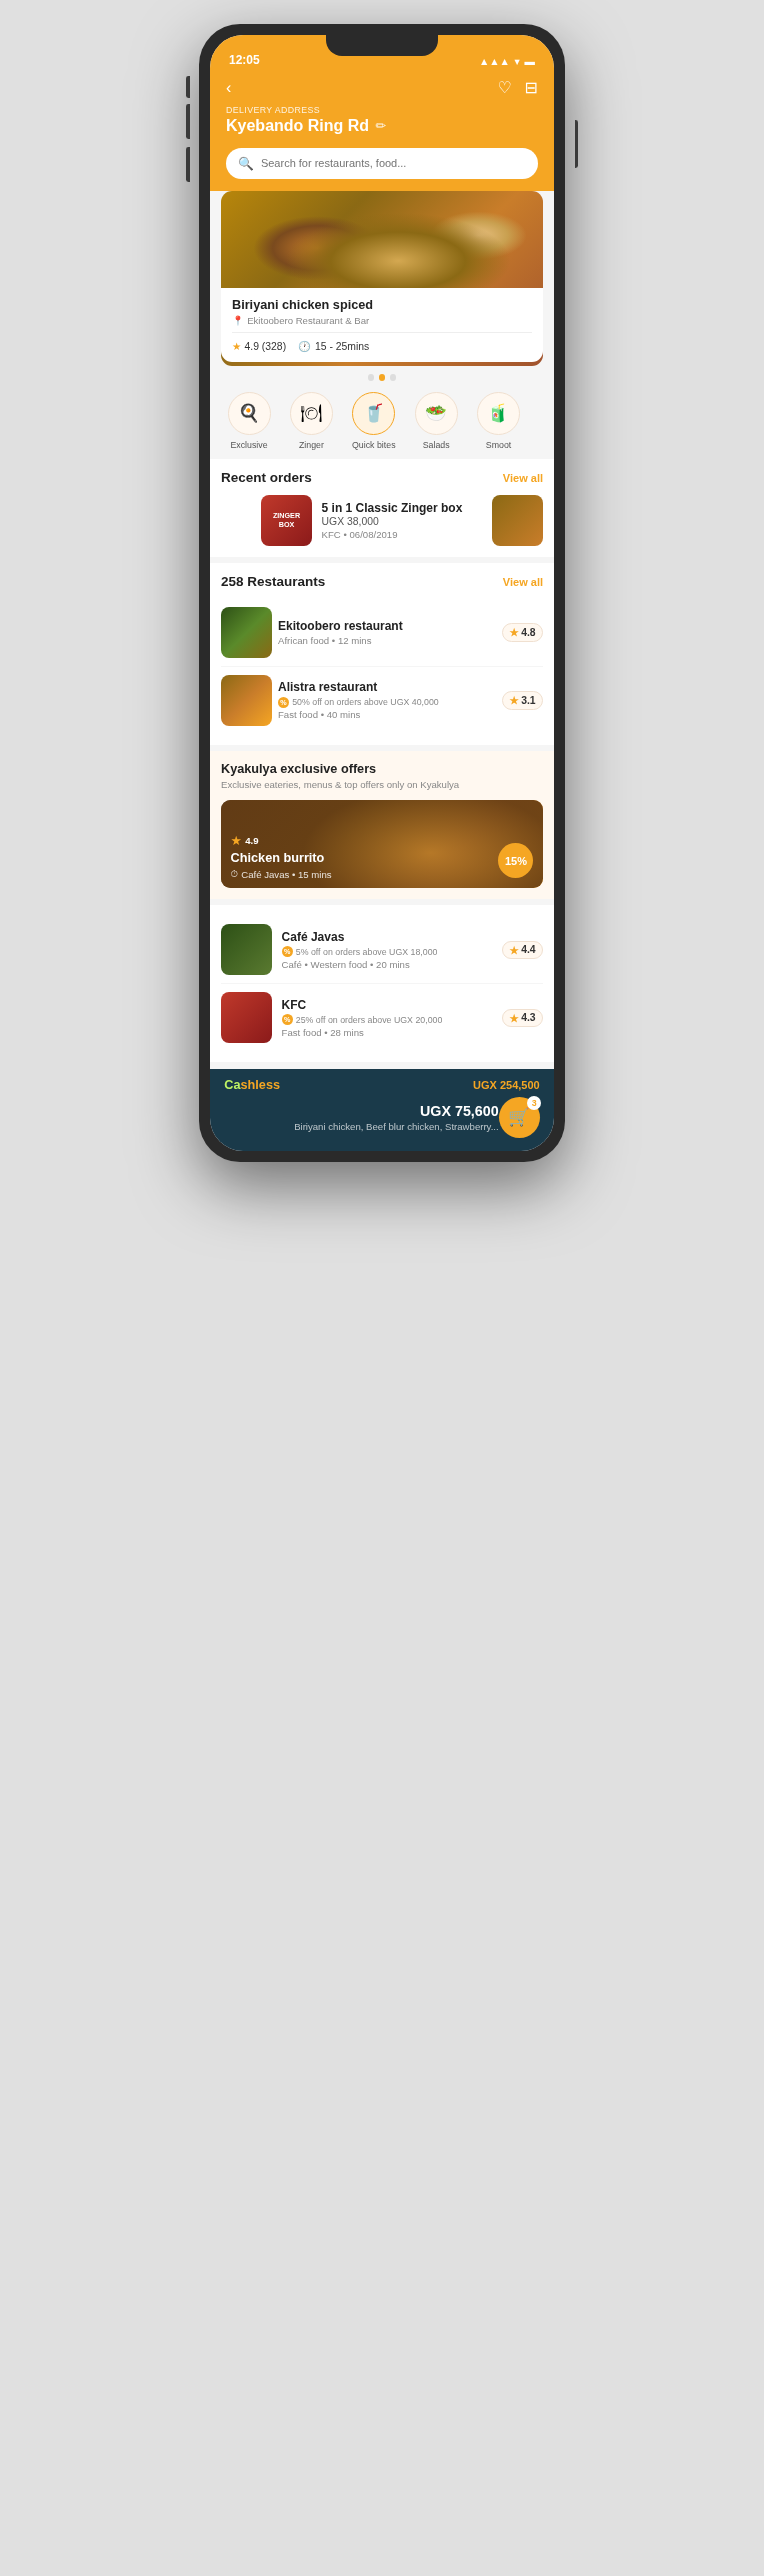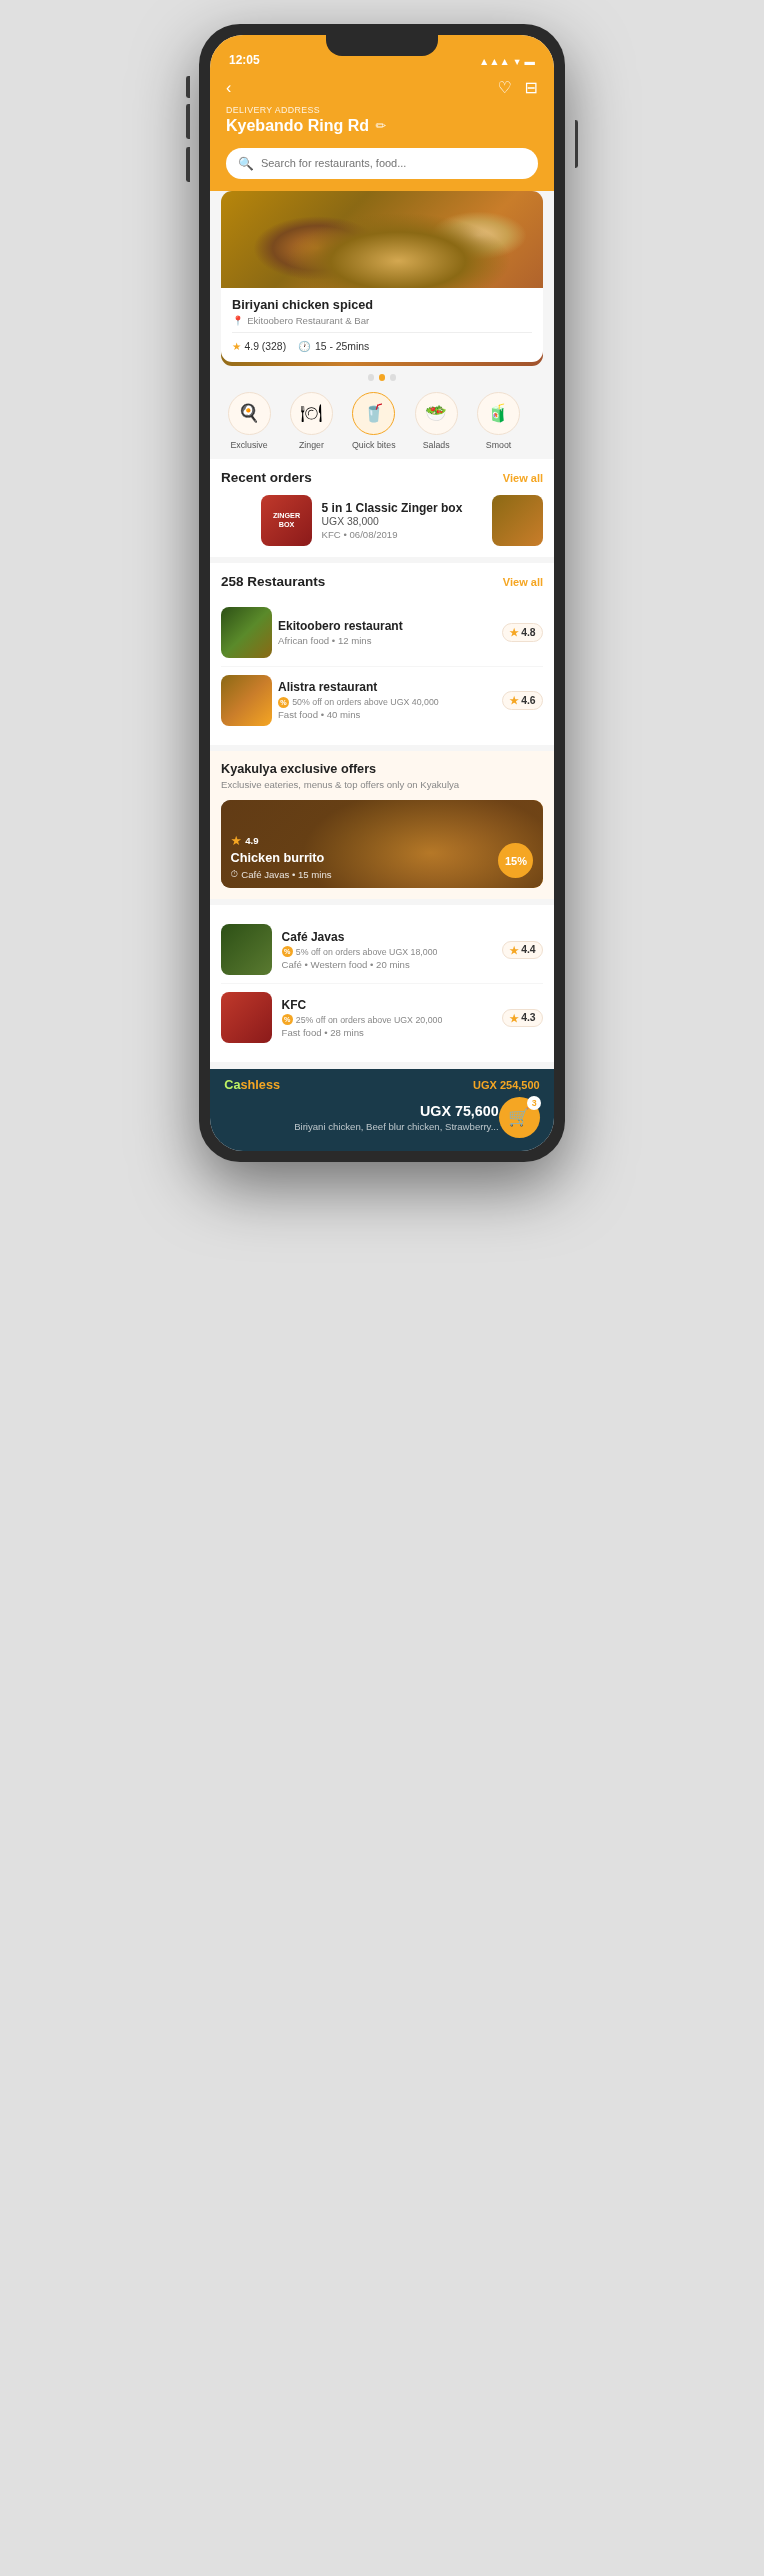--- a/index.html
+++ b/index.html
@@ -840,21 +840,21 @@
         <div class="restaurant-info">
           <div class="restaurant-name">Alistra restaurant</div>
           <div class="offer-discount">
             <span class="offer-discount-icon">%</span>
             <span>50% off on orders above UGX 40,000</span>
           </div>
           <div class="restaurant-desc">Fast food • 40 mins</div>
         </div>
         <div class="rating-badge">
           <span class="star-orange">★</span>
-          <span>4.6</span>
+          <span>3.1</span>
         </div>
       </div>
     </div>
 
     <div class="exclusive-section">
       <div class="exclusive-title">Kyakulya exclusive offers</div>
       <div class="exclusive-subtitle">Exclusive eateries, menus &amp; top offers only on Kyakulya</div>
 
       <div class="exclusive-banner">
         <div class="exclusive-banner-bg">

